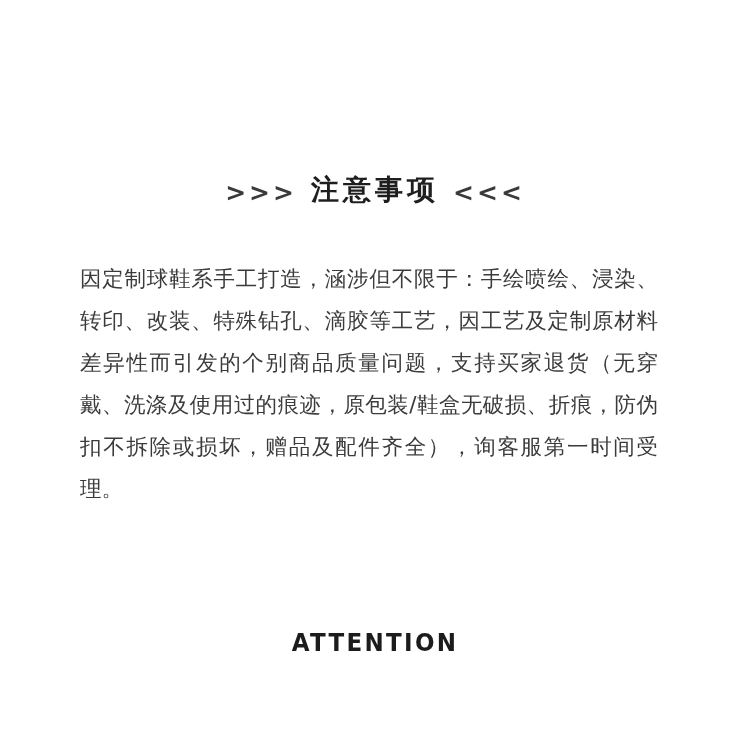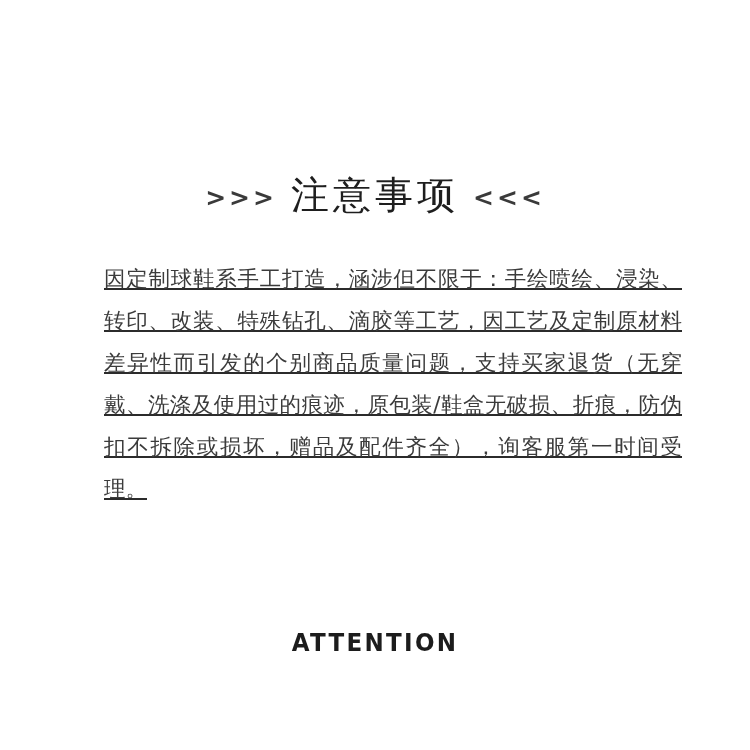--- a/index.html
+++ b/index.html
@@ -40,35 +40,34 @@
     font-weight: bold;
     letter-spacing: 3px;
     color: #3a3a3a;
     line-height: 1;
     position: relative;
     top: 2px;
   }
 
   .heading-title {
     font-family: "DejaVu Sans", "Liberation Sans", sans-serif;
-    font-size: 38px;
-    font-weight: normal;
+    font-size: 28px;
+    font-weight: bold;
     letter-spacing: 4px;
     color: #1e1e1e;
     line-height: 1;
     white-space: nowrap;
   }
 
   
   .body-block {
     position: absolute;
     top: 258px;
-    left: 104px;
+    left: 80px;
     width: 578px;
-    text-decoration: underline;
   }
 
   .body-text {
     font-family: "DejaVu Sans", "Liberation Sans", sans-serif;
     font-size: 21.5px;
     line-height: 42px;
     color: #3b3b3b;
     text-align: justify;
     text-justify: inter-character;
     letter-spacing: 0px;

